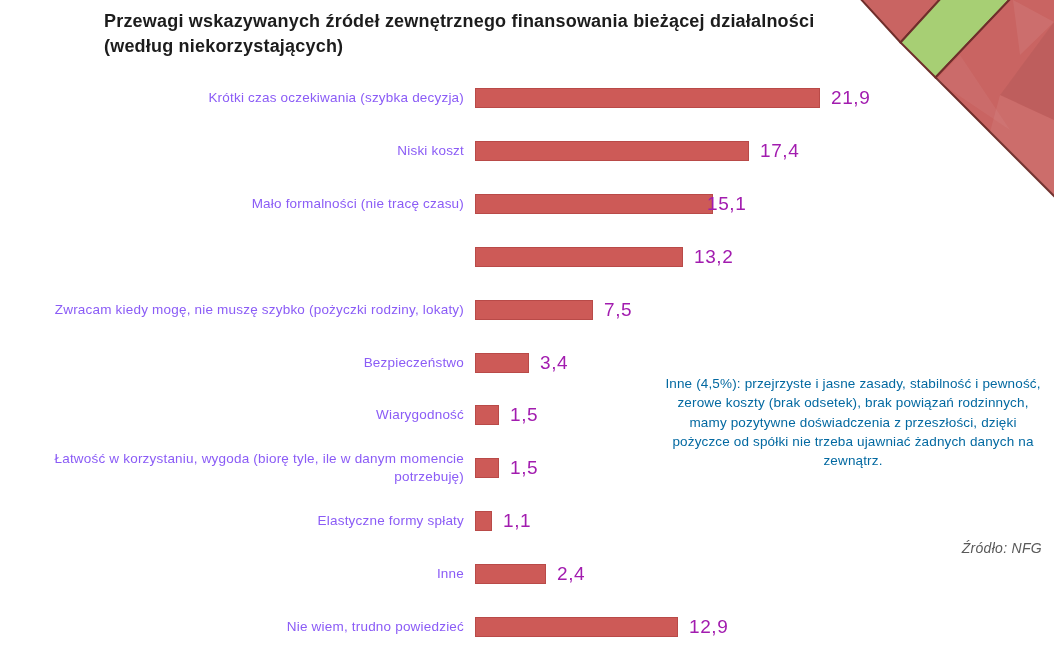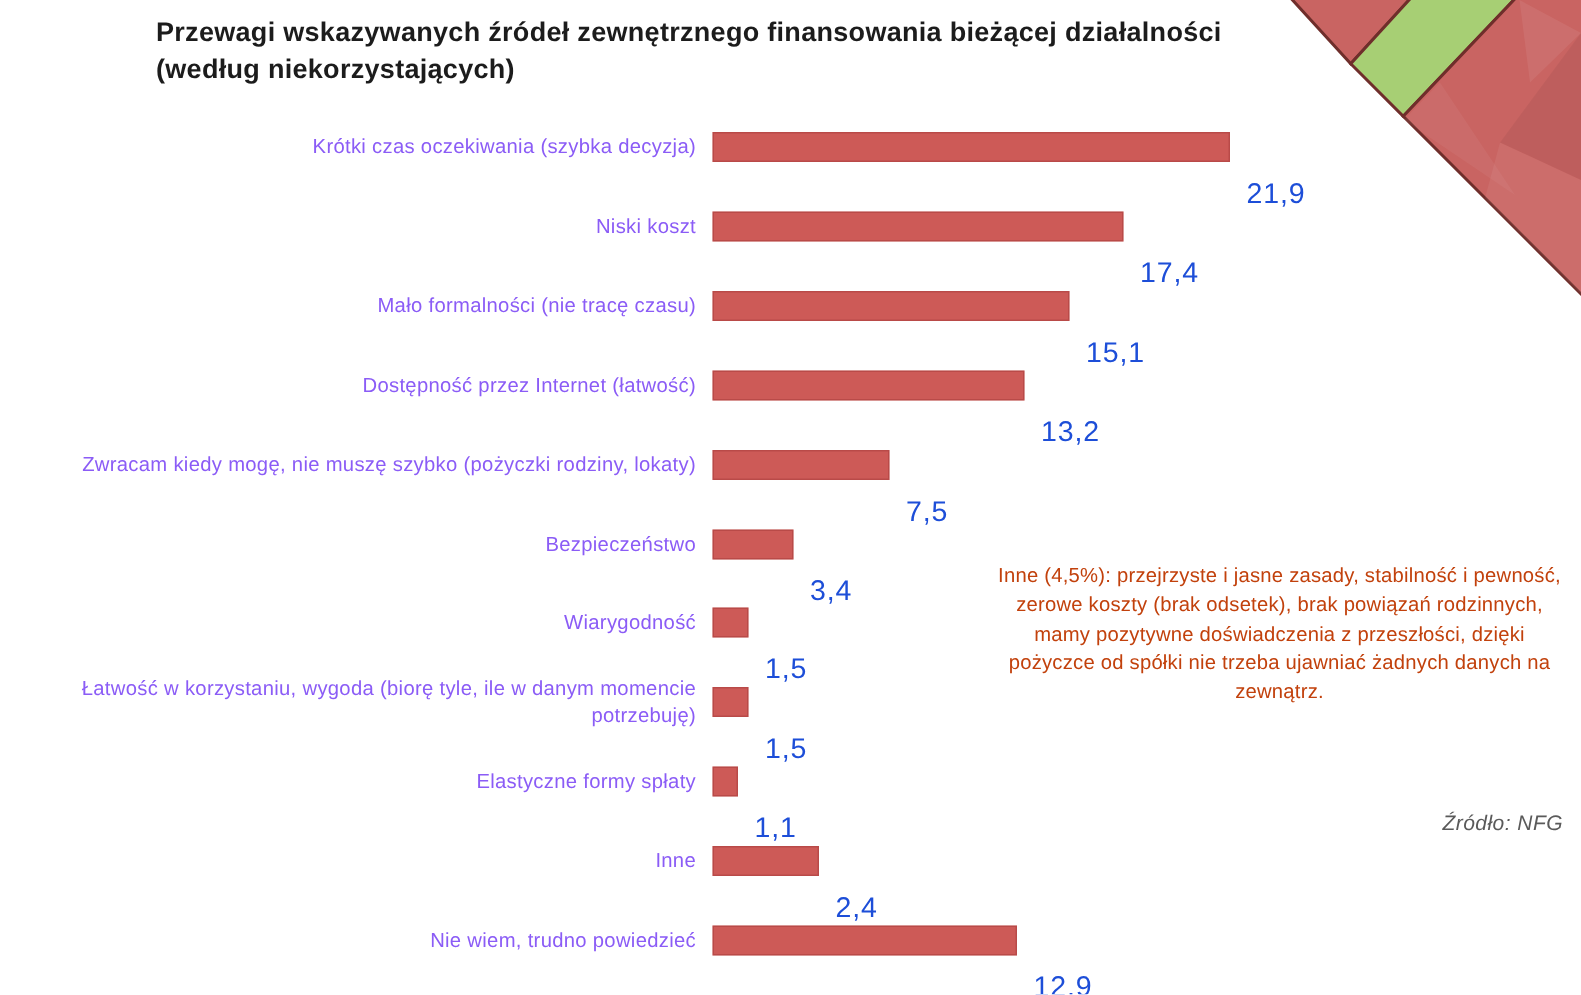--- a/index.html
+++ b/index.html
@@ -52,34 +52,33 @@
     top: 0;
     height: 20px;
     box-sizing: border-box;
     border: 1px solid rgba(150, 45, 45, 0.35);
   }
   .val {
     position: absolute;
     top: 50%;
     transform: translateY(-50%);
     font-size: 19px;
-    color: #1d4ed8;
+    color: #a21caf;
     letter-spacing: 0.6px;
     white-space: nowrap;
-    margin-top: 32px;
   }
   .annotation {
     position: absolute;
     top: 374px;
     right: 12px;
     width: 378px;
     text-align: center;
     font-size: 13.5px;
     line-height: 1.43;
-    color: #c2410c;
+    color: #0369a1;
     letter-spacing: 0.15px;
   }
   .source {
     position: absolute;
     top: 540px;
     right: 12px;
     font-size: 14px;
     font-style: italic;
     color: #5a5a5a;
     letter-spacing: 0.3px;
@@ -108,24 +107,23 @@
         <div class="val" style="left: 831px;">21,9</div>
       </div>
       <div class="row" style="top: 141px;">
         <div class="cat">Niski koszt</div>
         <div class="bar" style="width: 274px; background: rgb(205, 90, 87);"></div>
         <div class="val" style="left: 760px;">17,4</div>
       </div>
       <div class="row" style="top: 194px;">
         <div class="cat">Mało formalności (nie tracę czasu)</div>
         <div class="bar" style="width: 238px; background: rgb(205, 90, 87);"></div>
-        <div class="val" style="left: 724px;">15,1</div>
+        <div class="val" style="left: 707px;">15,1</div>
       </div>
       <div class="row" style="top: 247px;">
-        <div class="cat">Dostępność przez Internet (łatwość)</div>
         <div class="bar" style="width: 208px; background: rgb(205, 90, 87);"></div>
         <div class="val" style="left: 694px;">13,2</div>
       </div>
       <div class="row" style="top: 300px;">
         <div class="cat">Zwracam kiedy mogę, nie muszę szybko (pożyczki rodziny, lokaty)</div>
         <div class="bar" style="width: 118px; background: rgb(205, 90, 87);"></div>
         <div class="val" style="left: 604px;">7,5</div>
       </div>
       <div class="row" style="top: 353px;">
         <div class="cat">Bezpieczeństwo</div>

